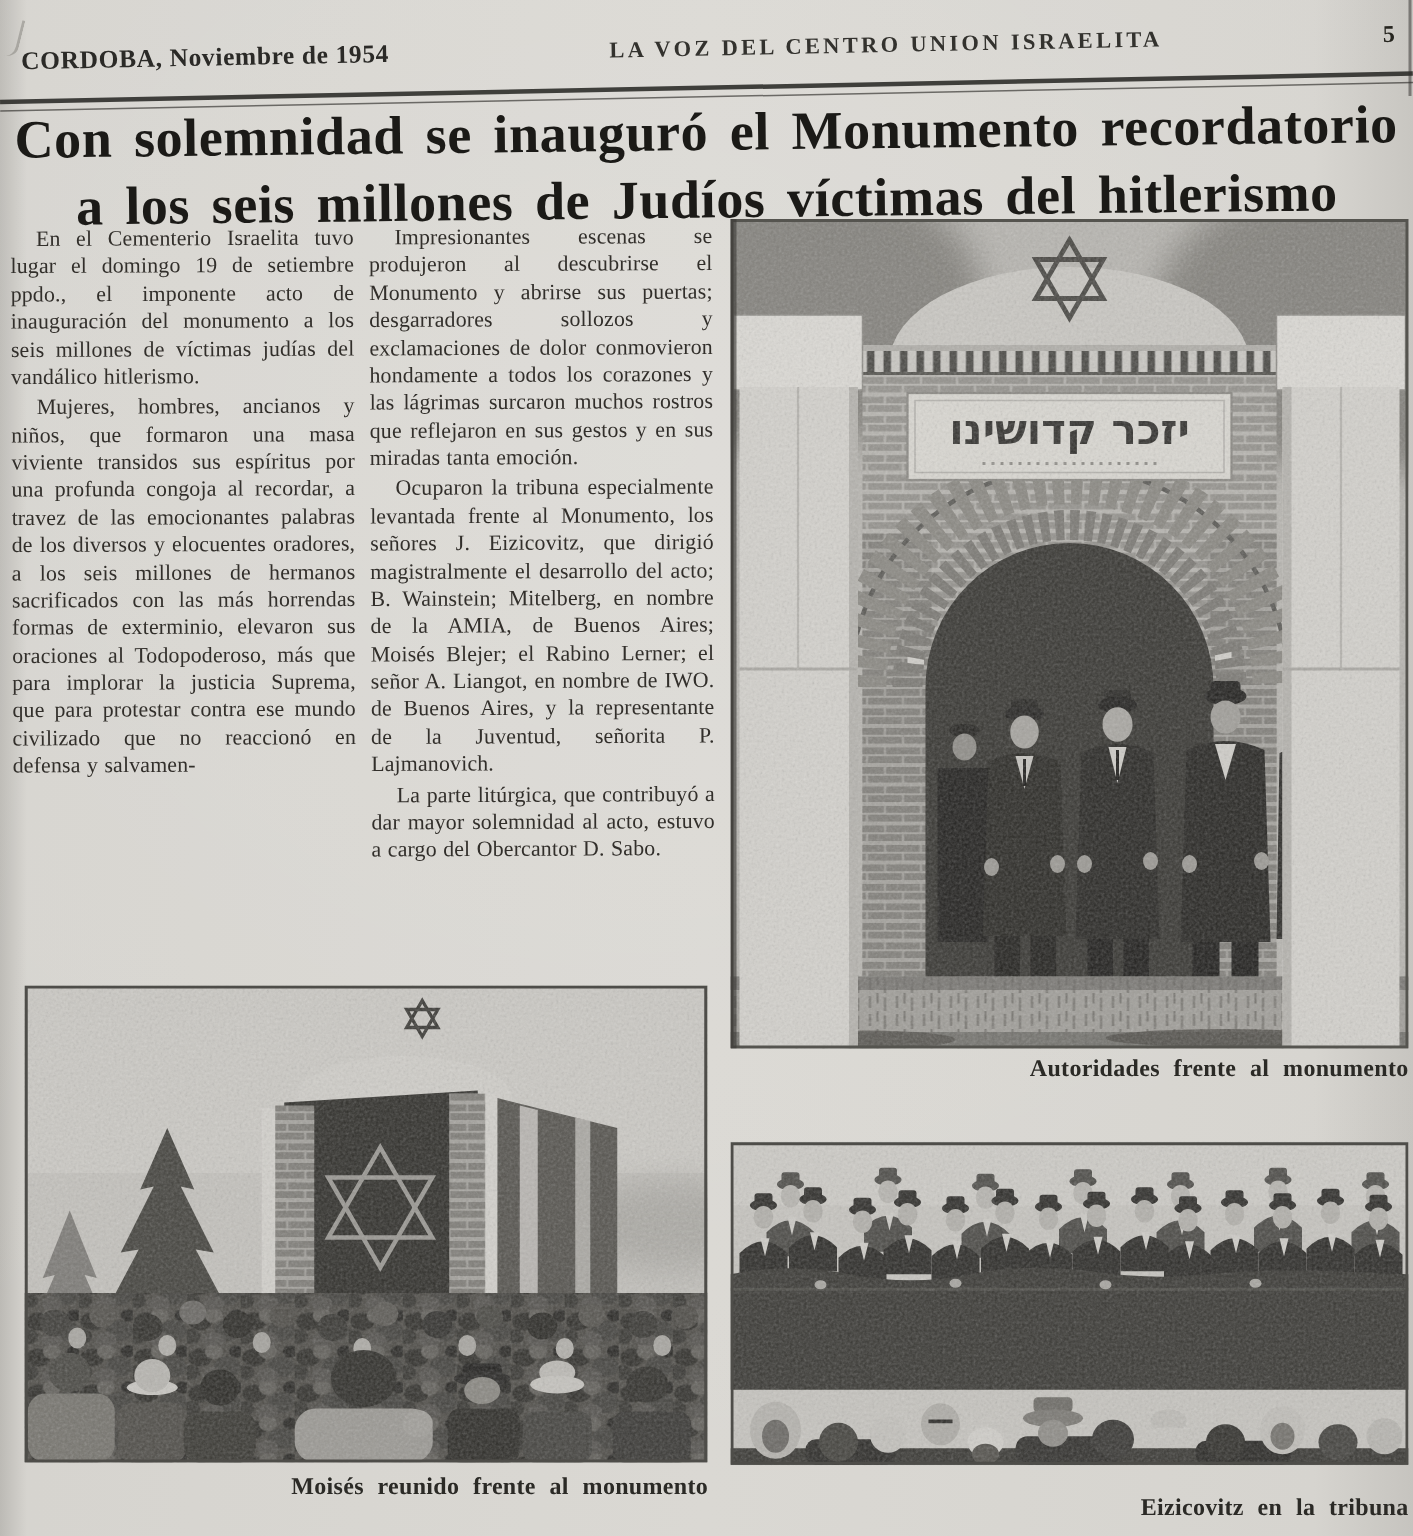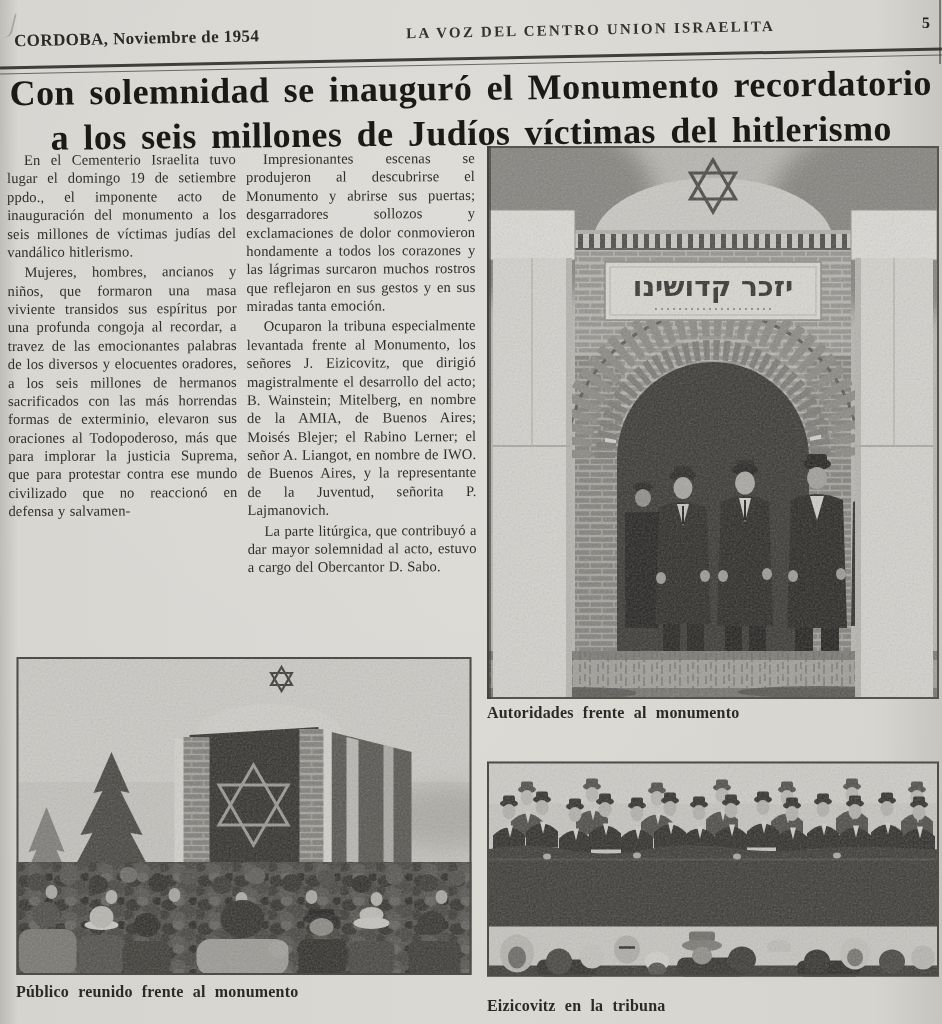--- a/index.html
+++ b/index.html
@@ -43,21 +43,21 @@
     display:flex;gap:10px;transform:rotate(-.25deg);
   }
   .col{width:229px;font-size:14.6px;line-height:1.26;text-align:justify;color:#322f2b;
     letter-spacing:.1px;word-spacing:.5px;}
   .col p{margin:0 0 2px;text-indent:17px;}
 
   
   figure{position:absolute;margin:0;text-align:right;}
   figure svg{display:block;}
   .photo-caption{
-    position:absolute;margin:0;text-align:left;
+    position:absolute;margin:0;text-align:right;
     font-size:16px;font-weight:700;color:#2b2a26;word-spacing:5px;letter-spacing:.2px;
   }
   #photo-monument{left:487px;top:146px;}
   #cap-monument{left:487px;top:704px;width:452px;}
   #photo-crowd{left:16px;top:657px;}
   #cap-crowd{left:16px;top:983px;width:456px;}
   #photo-tribune{left:487px;top:761px;}
   #cap-tribune{left:487px;top:997px;width:452px;}
 </style>
 </head>
@@ -320,21 +320,21 @@
         <ellipse cx="355" cy="258" rx="12" ry="8" fill="#bcbab5"></ellipse>
           <ellipse cx="355" cy="266" rx="18" ry="6" fill="#c5c3be"></ellipse>
         <rect x="332" y="284" width="46" height="34" rx="8" fill="#454440"></rect>
         <ellipse cx="415" cy="266" rx="14" ry="12" fill="#33322e"></ellipse>
           <rect x="392" y="284" width="52" height="34" rx="8" fill="#3a3936"></rect>
       </g>
       <rect width="455" height="318" filter="url(#grainF)" opacity=".3"></rect>
       <rect x="1" y="1" width="453" height="316" fill="none" stroke="#4e4d49" stroke-width="2"></rect>
     </svg>
   </figure>
-  <figcaption class="photo-caption" id="cap-crowd">Público reunido frente al monumento</figcaption>
+  <figcaption class="photo-caption" id="cap-crowd">Moisés reunido frente al monumento</figcaption>
 
   <figure id="photo-tribune">
     <svg width="452" height="216" viewBox="0 0 452 215">
       <defs>
         <g id="m3">
           <rect x="-6" y="-10" width="12" height="7" rx="2" fill="#302f2c"></rect>
           <ellipse cx="0" cy="-2" rx="9" ry="4" fill="#302f2c"></ellipse>
           <ellipse cx="0" cy="6" rx="6.5" ry="7.5" fill="#b2b0ab"></ellipse>
           <path d="M-16 30 Q0 14 16 30 V46 H-16 Z" fill="#2e2d2a"></path>
           <polygon points="-2,20 4,20 1,32" fill="#cfcdc8"></polygon>

